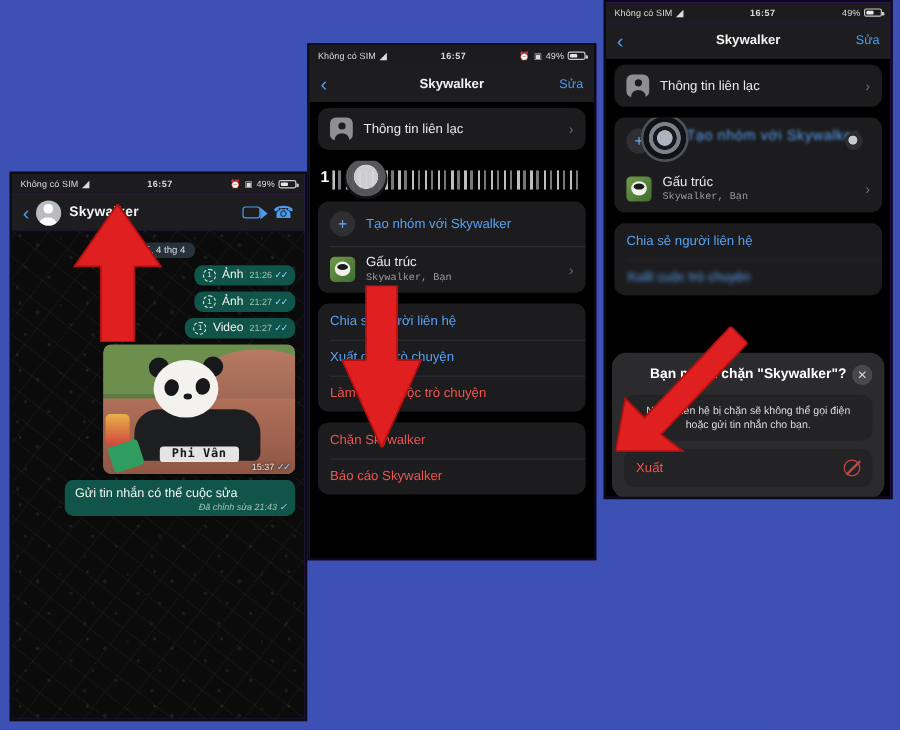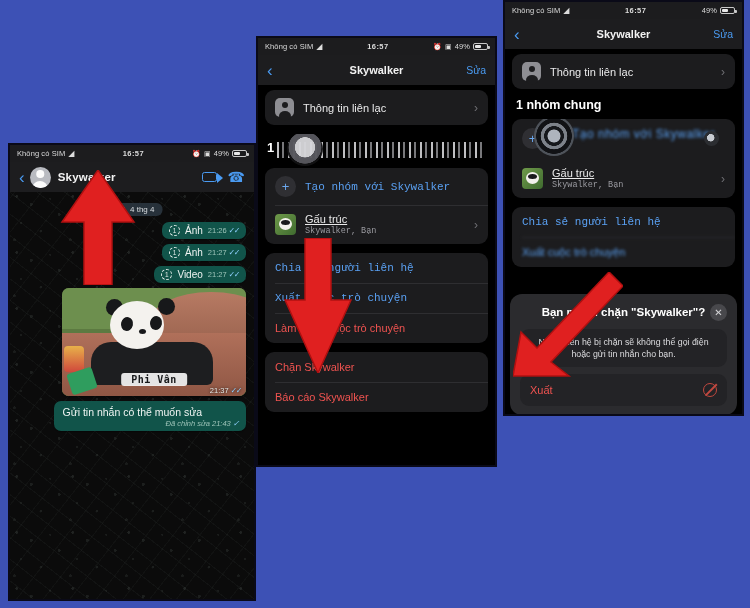--- a/index.html
+++ b/index.html
@@ -88,21 +88,21 @@
   }
   .media-label { color: #eef3f1; font-size: 10px; }
   .one-view {
     width: 11px; height: 11px; border-radius: 50%;
     border: 1.3px dashed #dfe9e6; display: flex; align-items: center; justify-content: center;
     font-size: 6.5px; color: #dfe9e6; flex: none;
   }
   .meta { color: #9ec4b9; font-size: 7.5px; display: flex; align-items: center; gap: 2px; }
   .ticks { color: #8fd0ff; font-size: 8px; letter-spacing: -1.5px; }
   .photo-msg {
-    width: 184px; margin-left: auto; border-radius: 7px; overflow: hidden; position: relative;
+    width: 160px; margin-left: auto; border-radius: 7px; overflow: hidden; position: relative;
     margin-bottom: 5px; box-shadow: 0 1px 2px rgba(0,0,0,.4);
   }
   .panda-art { width: 100%; height: 108px; position: relative;
     background:
       linear-gradient(#6d8f4e 0 38%, #5c7a41 38% 100%),
       #5c7a41;
     overflow: hidden; }
   .pot { position: absolute; left: -8%; top: 42%; width: 116%; height: 62%;
     background: linear-gradient(#b0705a, #8d5543); border-radius: 12px 12px 26px 26px; }
   .pot2 { position: absolute; right: -14%; top: 4%; width: 66%; height: 56%;
@@ -154,31 +154,31 @@
   .badge-sq::before { content:""; position:absolute; left:50%; top:3.5px; transform: translateX(-50%);
     width: 6px; height: 6px; border-radius: 50%; background: #1c1c1e; }
   .badge-sq::after { content:""; position:absolute; left:50%; bottom:-4px; transform: translateX(-50%);
     width: 12px; height: 10px; border-radius: 50%; background: #1c1c1e; }
   .sec-title { color: #fff; font-size: 12.5px; font-weight: bold; margin: 4px 0 7px 4px; }
   .plus-circle {
     width: 21px; height: 21px; border-radius: 50%; background: #2f2f33; color: #6ba8ef;
     display: flex; align-items: center; justify-content: center; font-size: 13px; font-weight: 300;
     margin-right: 9px; flex: none;
   }
-  .link-blue { color: #5aa0f2; font-family: Liberation Mono, monospace; }
+  .link-blue { color: #5aa0f2; }
   .link-red { color: #ef5350; }
   .grp-ic {
     width: 21px; height: 21px; border-radius: 4px; margin-right: 9px; flex: none; position: relative;
     background: linear-gradient(135deg,#6f9a4a,#3f6b2f); overflow: hidden;
   }
   .grp-ic::before { content:""; position:absolute; left: 4px; top: 4px; width: 13px; height: 12px;
     background: #f3f1ec; border-radius: 50%; }
   .grp-ic::after { content:""; position:absolute; left: 6px; top: 6px; width: 9px; height: 5px;
     background: #1a1a1c; border-radius: 50%; }
-  .grp-txt .n { font-size: 11px; color: #eaeaea; text-decoration: underline; }
+  .grp-txt .n { font-size: 11px; color: #eaeaea; }
   .grp-txt .s { font-size: 8.5px; color: #9a9aa0; margin-top: 1px; font-family: Liberation Mono, monospace; }
 
   
   #mid-panel { left: 256px; top: 36px; width: 241px; height: 431px; }
   .blur-row {
     height: 34px; position: relative; overflow: hidden; margin: 2px 0 0;
   }
   .blur-row .lead { position: absolute; left: 2px; top: 6px; color: #fff; font-size: 13px; font-weight: bold; }
   .blur-row .smear { position: absolute; left: 12px; top: 8px; right: 6px; height: 16px;
     background: repeating-linear-gradient(90deg,
@@ -310,27 +310,27 @@
             <div class="panda-ear ear-r"></div>
             <div class="panda-head"></div>
             <div class="eye eye-l"></div>
             <div class="eye eye-r"></div>
             <div class="nose"></div>
             <div class="fruit"></div>
             <div class="bamboo"></div>
           </div>
           <div class="namepill">Phi Vân</div>
           <div class="photo-meta">
-              <span>21:37</span>
+              <span>15:37</span>
               <span class="ticks">✓✓</span>
             </div>
         </div>
 
         <div class="bubble-text">
-          <div class="t">Gửi tin nhắn có thể muốn sửa</div>
+          <div class="t">Gửi tin nhắn có thể cuộc sửa</div>
           <div class="m">
               <span>Đã chỉnh sửa 21:43</span>
               <span class="ticks">✓</span>
             </div>
         </div>
       </div>
     </div>
 
   </div>
 
@@ -423,21 +423,20 @@
 
     <div class="info-body" style="height:371px">
       <div class="card">
         <div class="cell">
           <span class="badge-sq"></span>
           <span>Thông tin liên lạc</span>
           <span class="chev">›</span>
         </div>
       </div>
 
-      <div class="sec-title">1 nhóm chung</div>
 
       <div class="card">
         <div class="ghost-row">
           <span class="plus-circle" style="position:absolute;left:10px;top:9px">+</span>
           <span class="gtext">Tạo nhóm với Skywalker</span>
           <span class="swirl"></span>
           <span class="dot"></span>
         </div>
         <div class="cell">
           <span class="grp-ic"></span>

